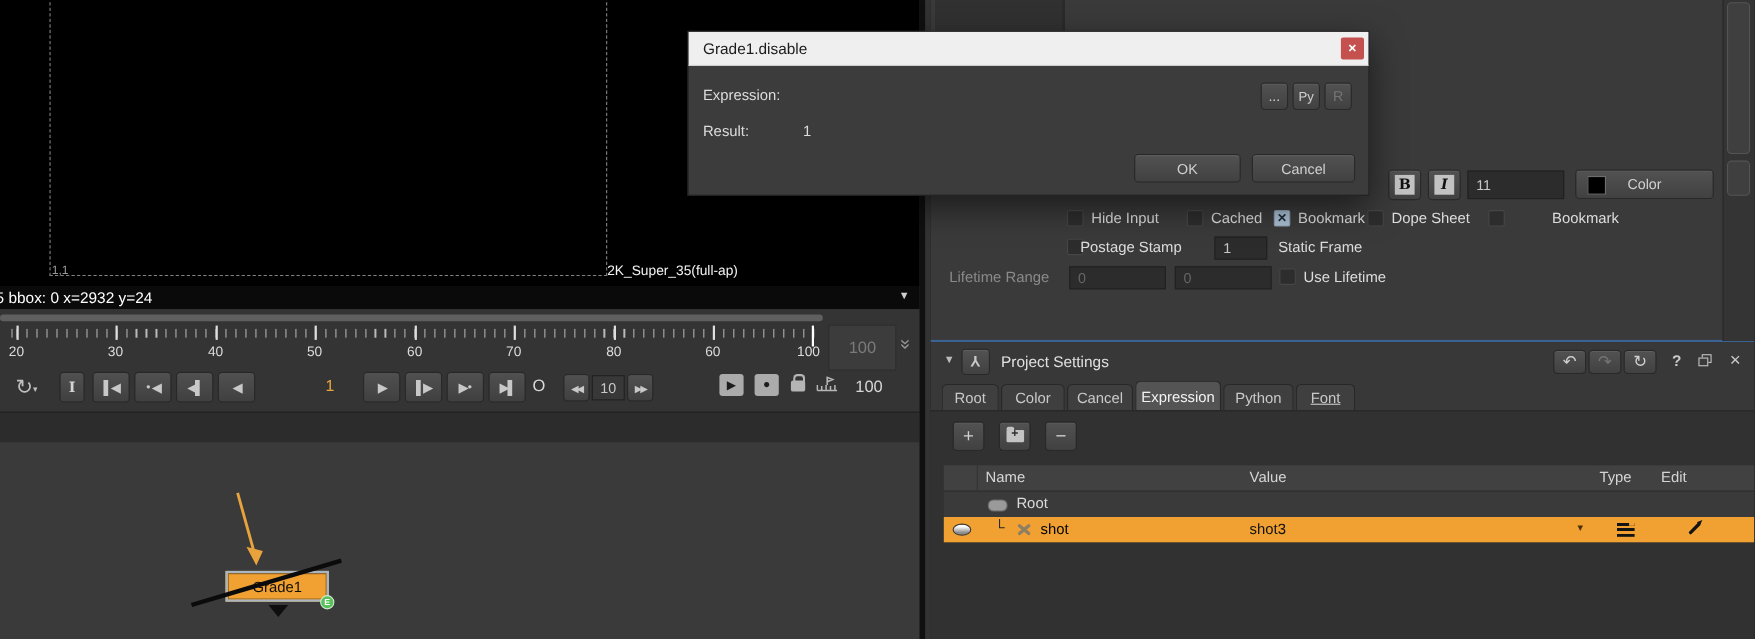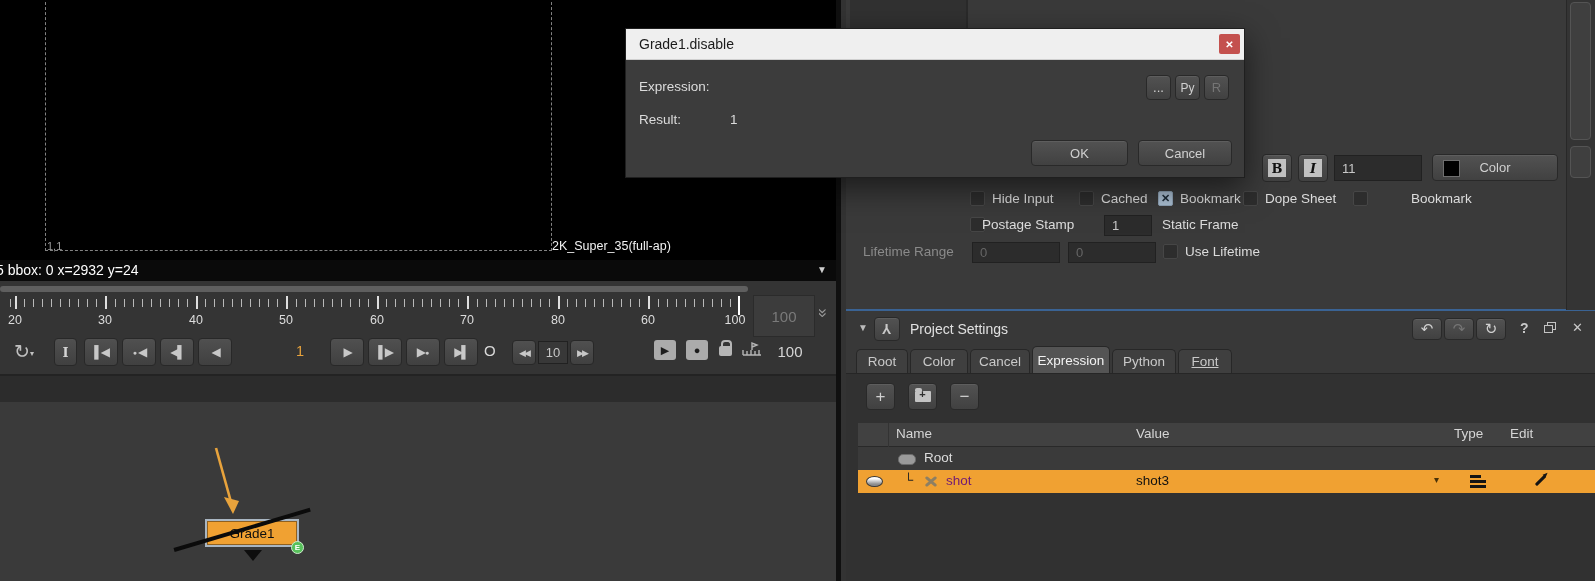--- a/index.html
+++ b/index.html
@@ -295,21 +295,21 @@
     <div class="abs" style="left:12px;top:136px;width:737px;height:23px;background:#3a3a3a;">
       <span class="pill" style="left:40px;top:7px;"></span>
       <span class="lbl" style="left:66px;top:3px;">Root</span>
     </div>
 
     
     <div class="abs" style="left:12px;top:159px;width:737px;height:23px;background:#f0a132;color:#111;">
       <span class="eye" style="left:8px;top:6px;"></span>
       <span class="abs" style="left:46px;top:2px;color:#222;font-size:13px;">└</span>
       <span class="bones" style="left:66px;top:4px;"></span>
-      <span class="lbl" style="left:88px;top:3px;color:#701a75;">shot</span>
+      <span class="lbl" style="left:88px;top:3px;color:#000000;">shot</span>
       <span class="lbl" style="left:278px;top:3px;color:#111;">shot3</span>
       <span class="abs" style="left:576px;top:4px;color:#4a3208;font-size:10px;">▾</span>
       <span class="tli" style="left:612px;top:5px;"></span>
       <span class="pencil" style="left:676px;top:9px;"></span>
     </div>
   </div>
 
   <div class="abs" style="left:1566px;top:0;width:29px;height:310px;background:#343434;border-left:1px solid #282828;box-sizing:border-box;">
     <div class="abs" style="left:3px;top:2px;width:21px;height:138px;background:#3f3f3f;border:1px solid #545454;border-radius:4px;box-sizing:border-box;"></div>
     <div class="abs" style="left:3px;top:146px;width:21px;height:32px;background:#3f3f3f;border:1px solid #545454;border-radius:4px;box-sizing:border-box;"></div>

